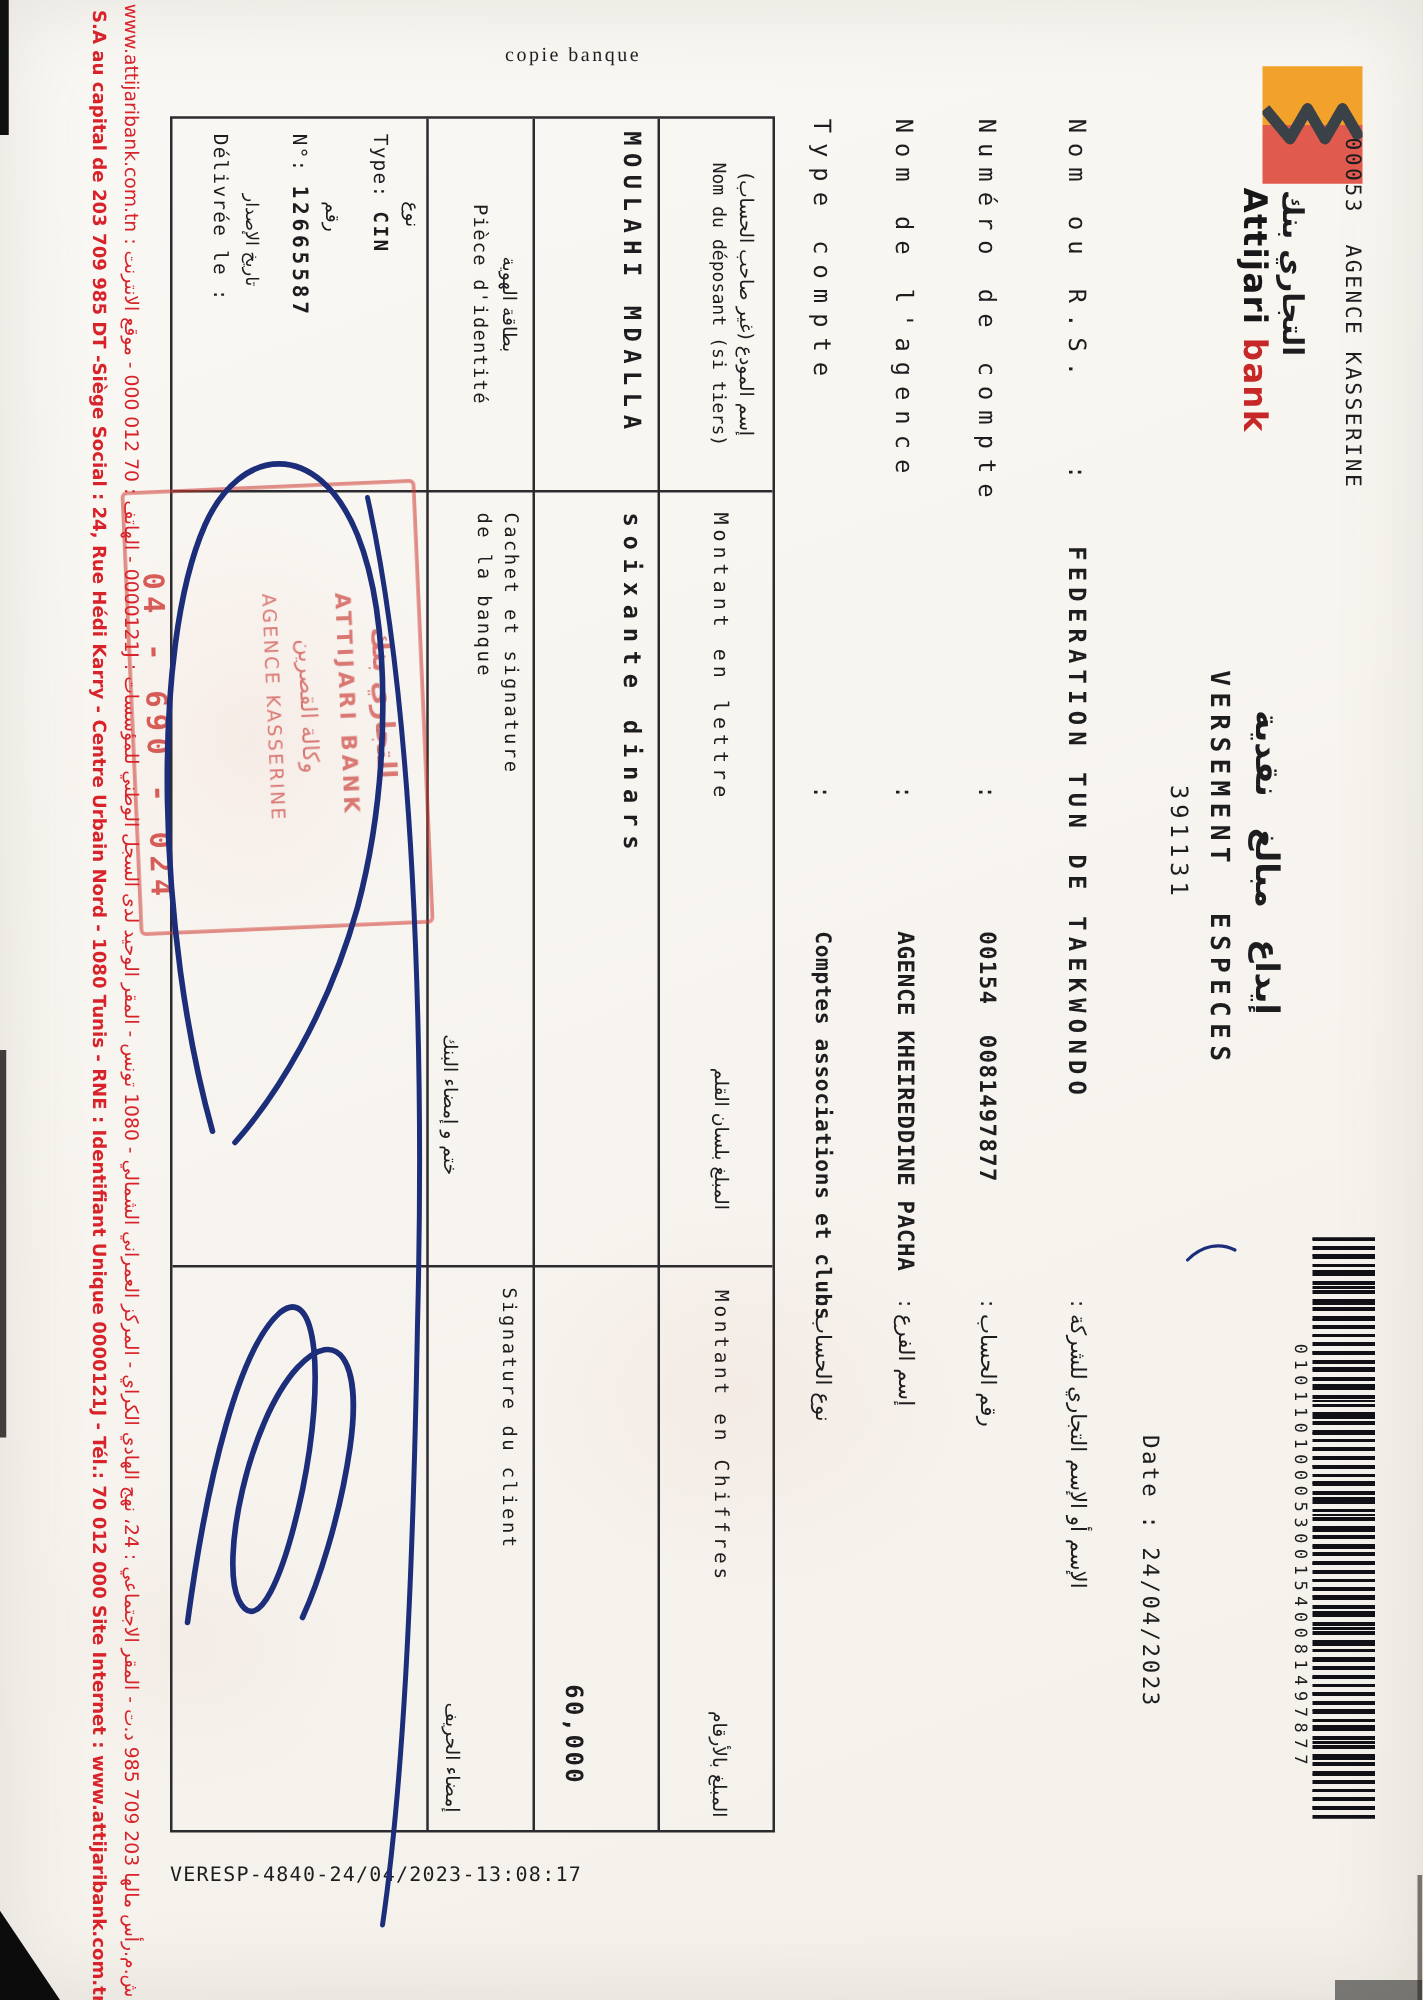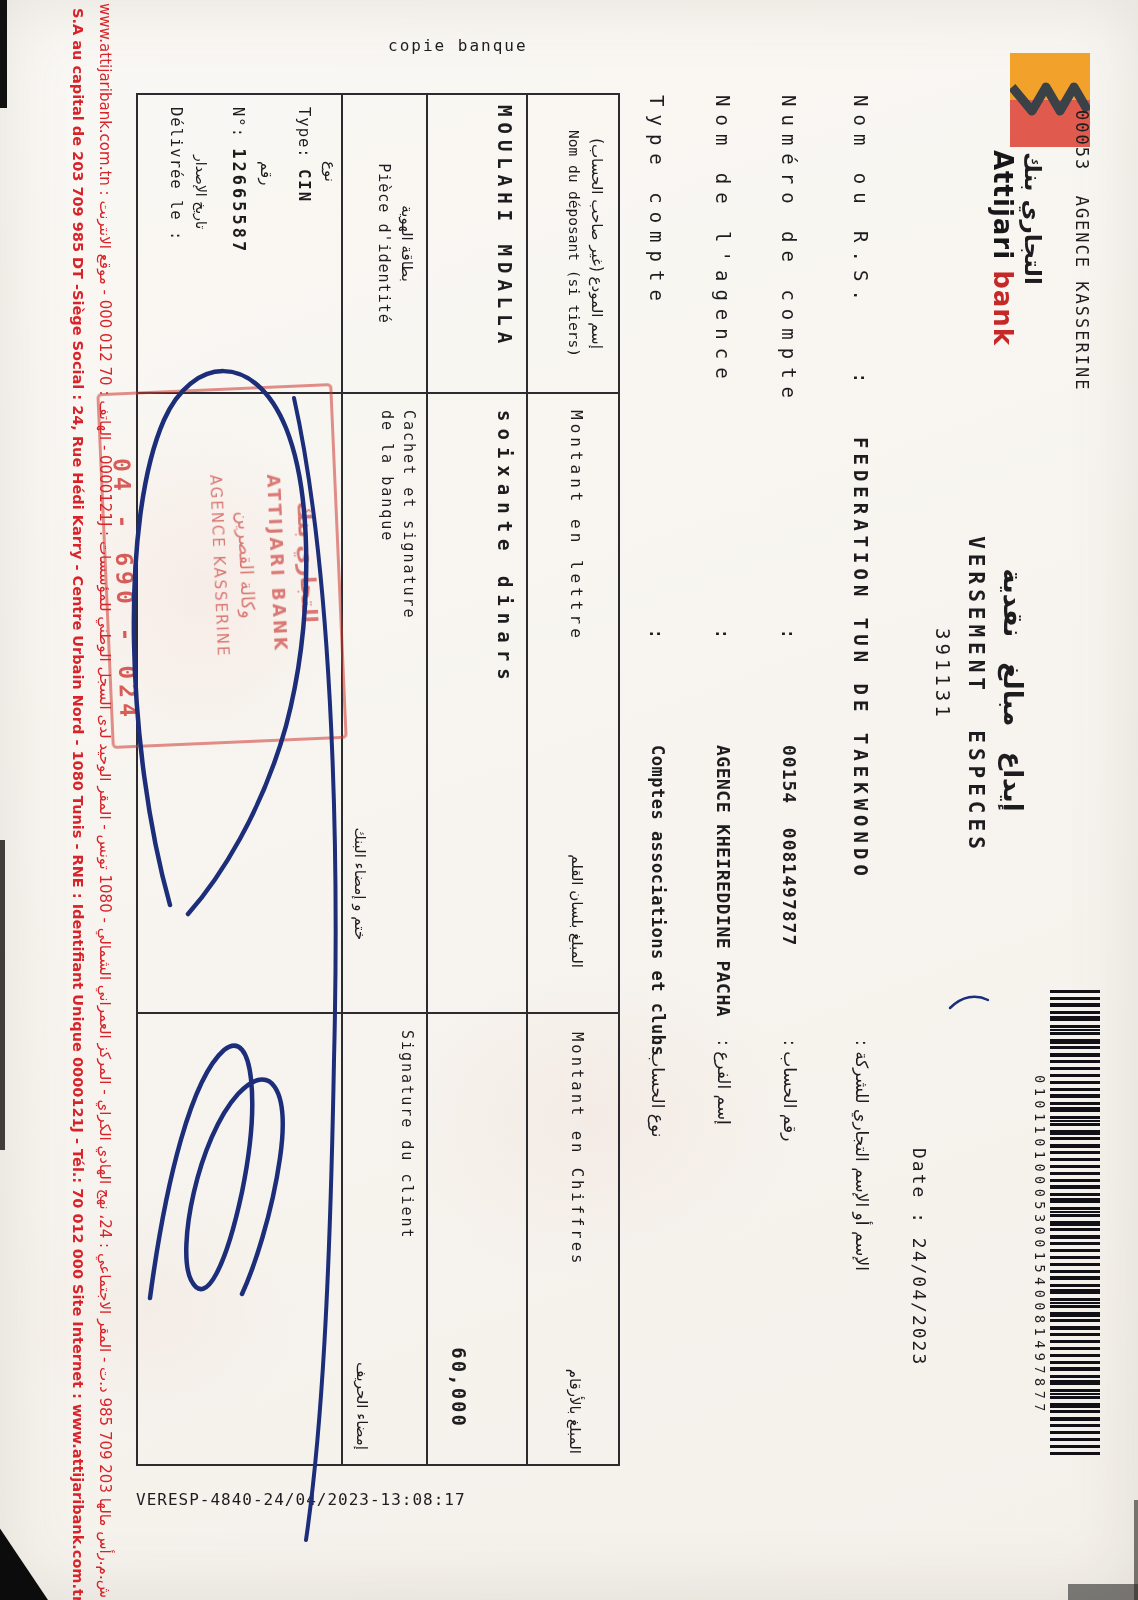--- a/index.html
+++ b/index.html
@@ -143,21 +143,21 @@
       <div style="margin-top:8px;font-size:17px;letter-spacing:3px;font-weight:bold;">ATTIJARI BANK</div>
       <div class="ar" style="margin-top:10px;font-size:18px;color:inherit;">وكالة القصرين</div>
       <div style="margin-top:8px;font-size:15px;letter-spacing:2px;">AGENCE KASSERINE</div>
     </div>
     <div class="abs mono" style="left:458px;top:1000px;font-size:23px;font-weight:bold;letter-spacing:5px;color:rgba(205,50,45,.78);transform:rotate(-1.5deg);">04 - 690 - 024</div>
 
     <div class="abs ar red" style="right:2px;top:1024px;width:1596px;overflow:visible;font-size:15px;">ش.م.رأس مالها 203 709 985 د.ت - المقر الاجتماعي : 24، نهج الهادي الكراي - المركز العمراني الشمالي - 1080 تونس - المقر الوحيد لدى السجل الوطني للمؤسسات : 0000121J - الهاتف : 70 012 000 - موقع الانترنت : www.attijaribank.com.tn - البريد الإلكتروني : courrier@attijaribank.com.tn</div>
     <div class="abs red" style="left:8px;top:1052px;font-size:14.5px;white-space:nowrap;font-weight:bold;font-family:'DejaVu Sans',sans-serif;">S.A au capital de 203 709 985 DT -Siège Social : 24, Rue Hédi Karry - Centre Urbain Nord - 1080 Tunis - RNE : Identifiant Unique 0000121J - Tél.: 70 012 000 Site Internet : www.attijaribank.com.tn - E-mail : courrier@attijaribank.com.tn</div>
   </div>
 
-  <div class="abs mono" style="left:388px;top:36px;font-size:16px;letter-spacing:2px;">copie banque</div>
+  <div class="abs mono" style="left:404px;top:36px;font-size:16px;letter-spacing:2px;font-family:Liberation Serif, serif;">copie banque</div>
   <div class="abs mono" style="left:136px;top:1490px;font-size:16px;letter-spacing:1px;">VERESP-4840-24/04/2023-13:08:17</div>
 
   <svg class="abs" width="1138" height="1600" viewBox="0 0 1138 1600" style="left:0;top:0;">
     <path d="M 170,905 C 126,748 120,520 164,420 C 192,357 254,350 286,428 C 314,498 312,628 286,726 C 262,812 220,878 188,914" fill="none" stroke="#1c2d7a" stroke-width="4.5" stroke-linecap="round"></path>
     <path d="M 294,398 C 330,560 340,820 334,1060 C 330,1280 322,1430 306,1540" fill="none" stroke="#1c2d7a" stroke-width="4" stroke-linecap="round"></path>
     <path d="M 150,1298 C 166,1178 192,1078 224,1050 C 254,1026 260,1104 242,1192 C 227,1262 206,1310 191,1280 C 176,1250 198,1138 238,1094 C 270,1060 290,1088 280,1158 C 272,1214 254,1268 242,1294" fill="none" stroke="#1c2d7a" stroke-width="4.5" stroke-linecap="round"></path>
     <path d="M 950,1008 C 962,996 976,994 988,1000" fill="none" stroke="#1c2d7a" stroke-width="2.5" stroke-linecap="round"></path>
   </svg>
 
   <div class="abs" style="left:0;top:0;width:7px;height:108px;background:#101010;"></div>

